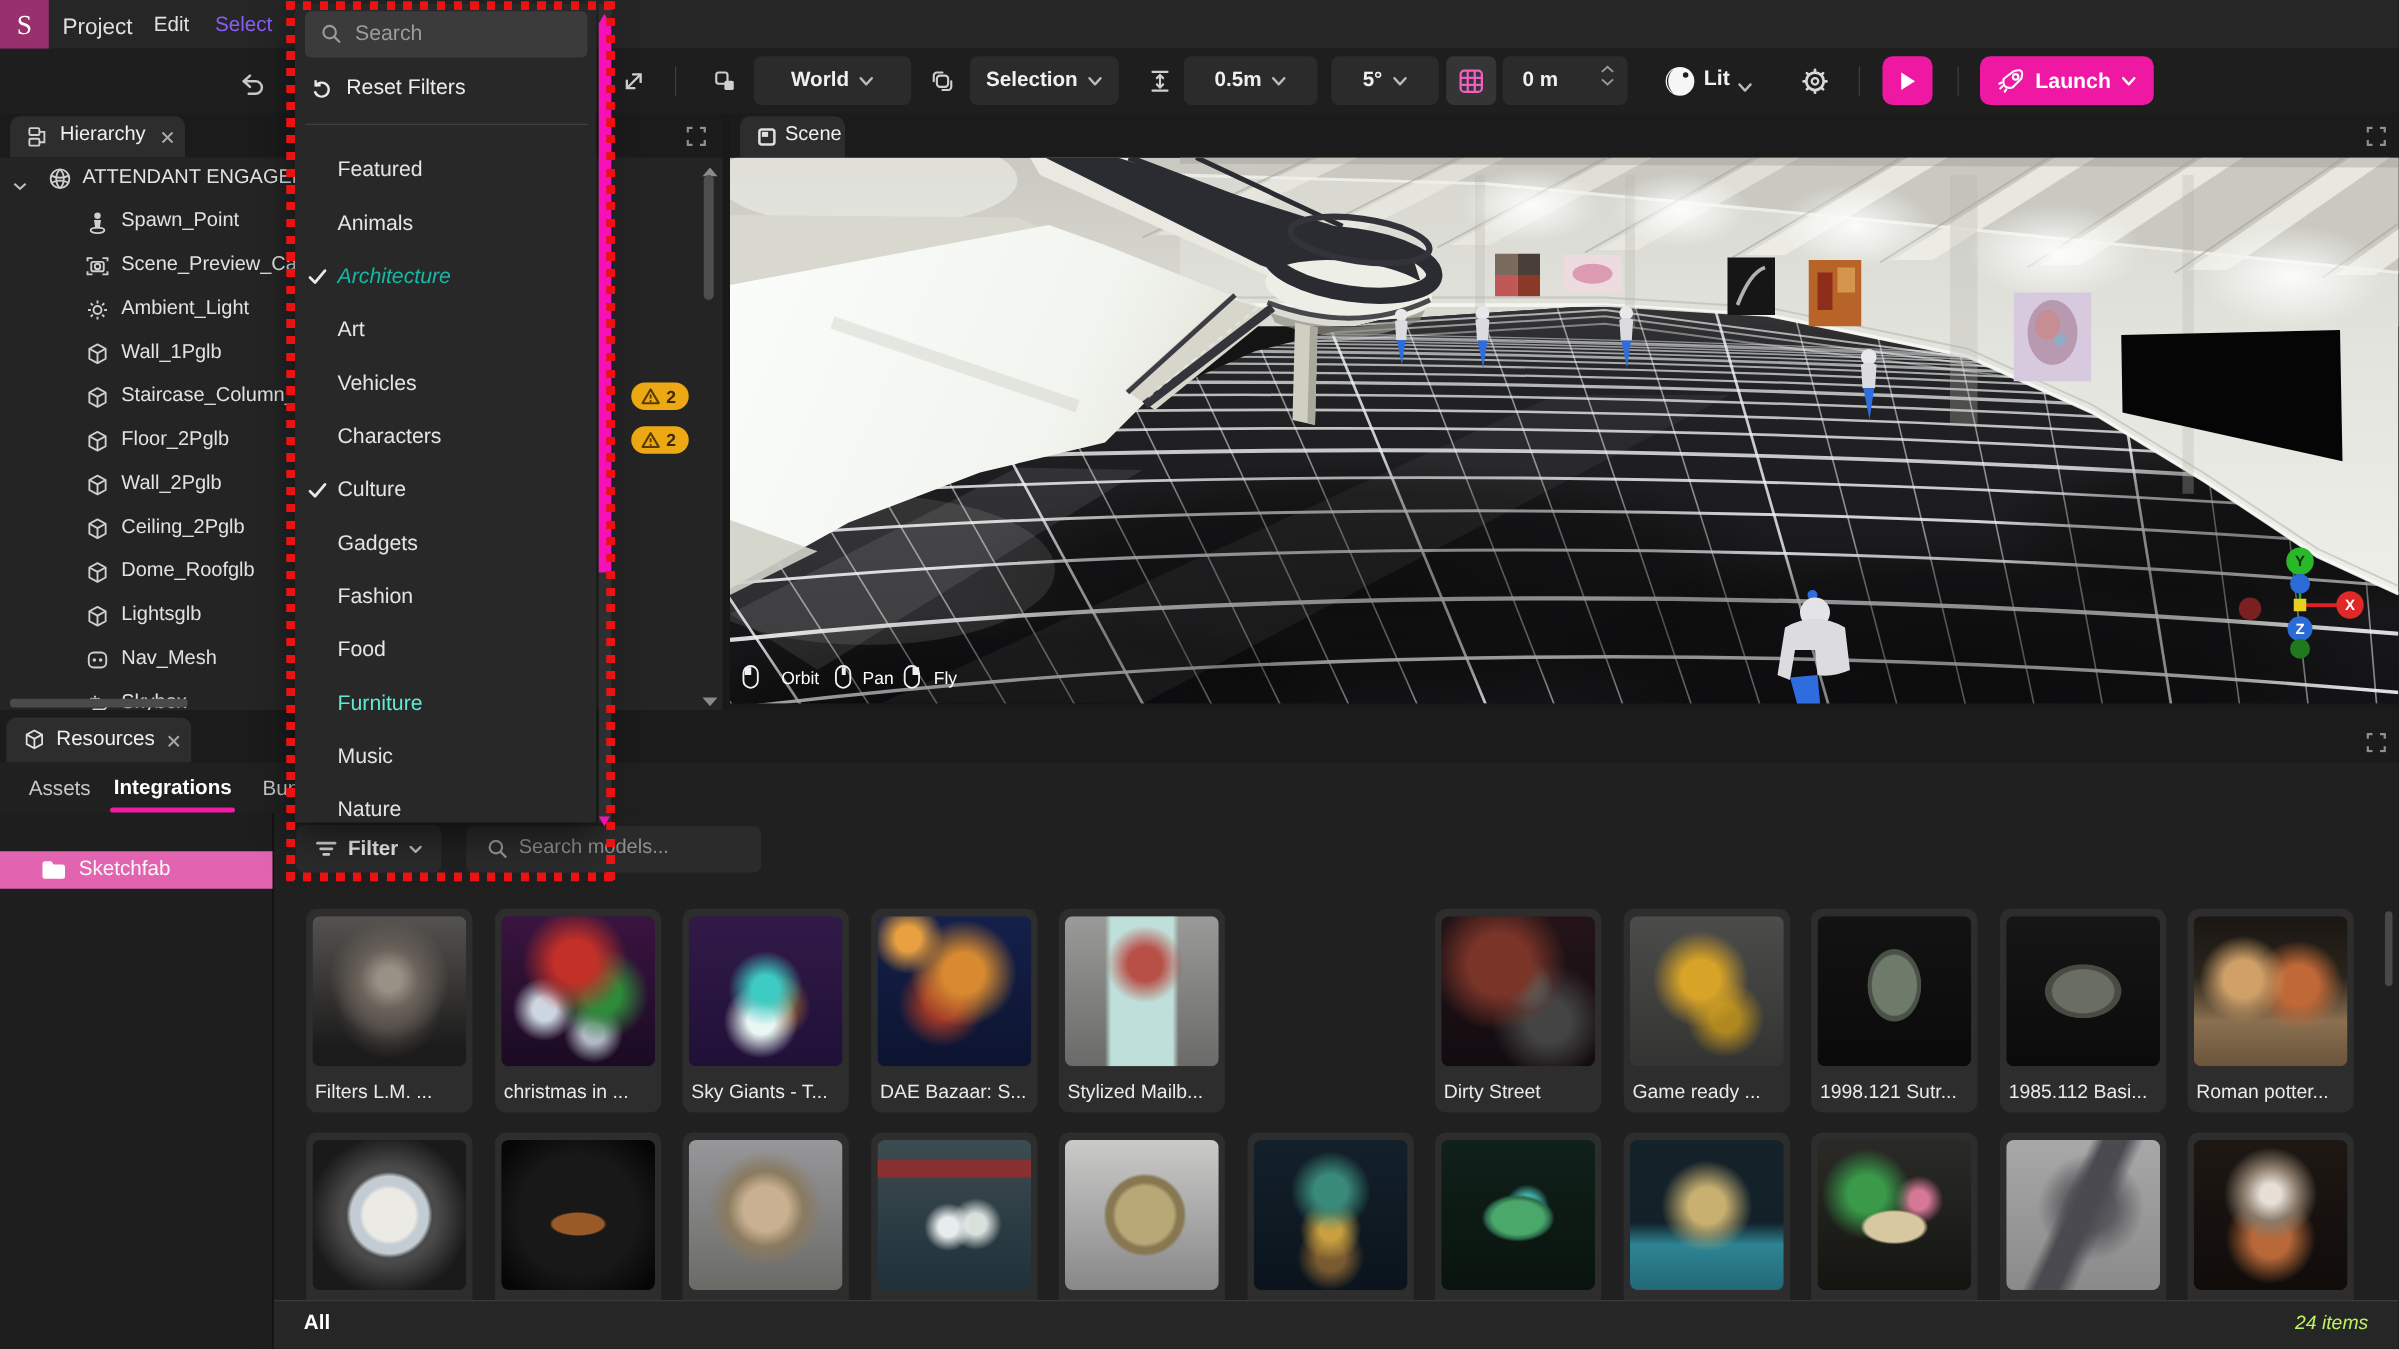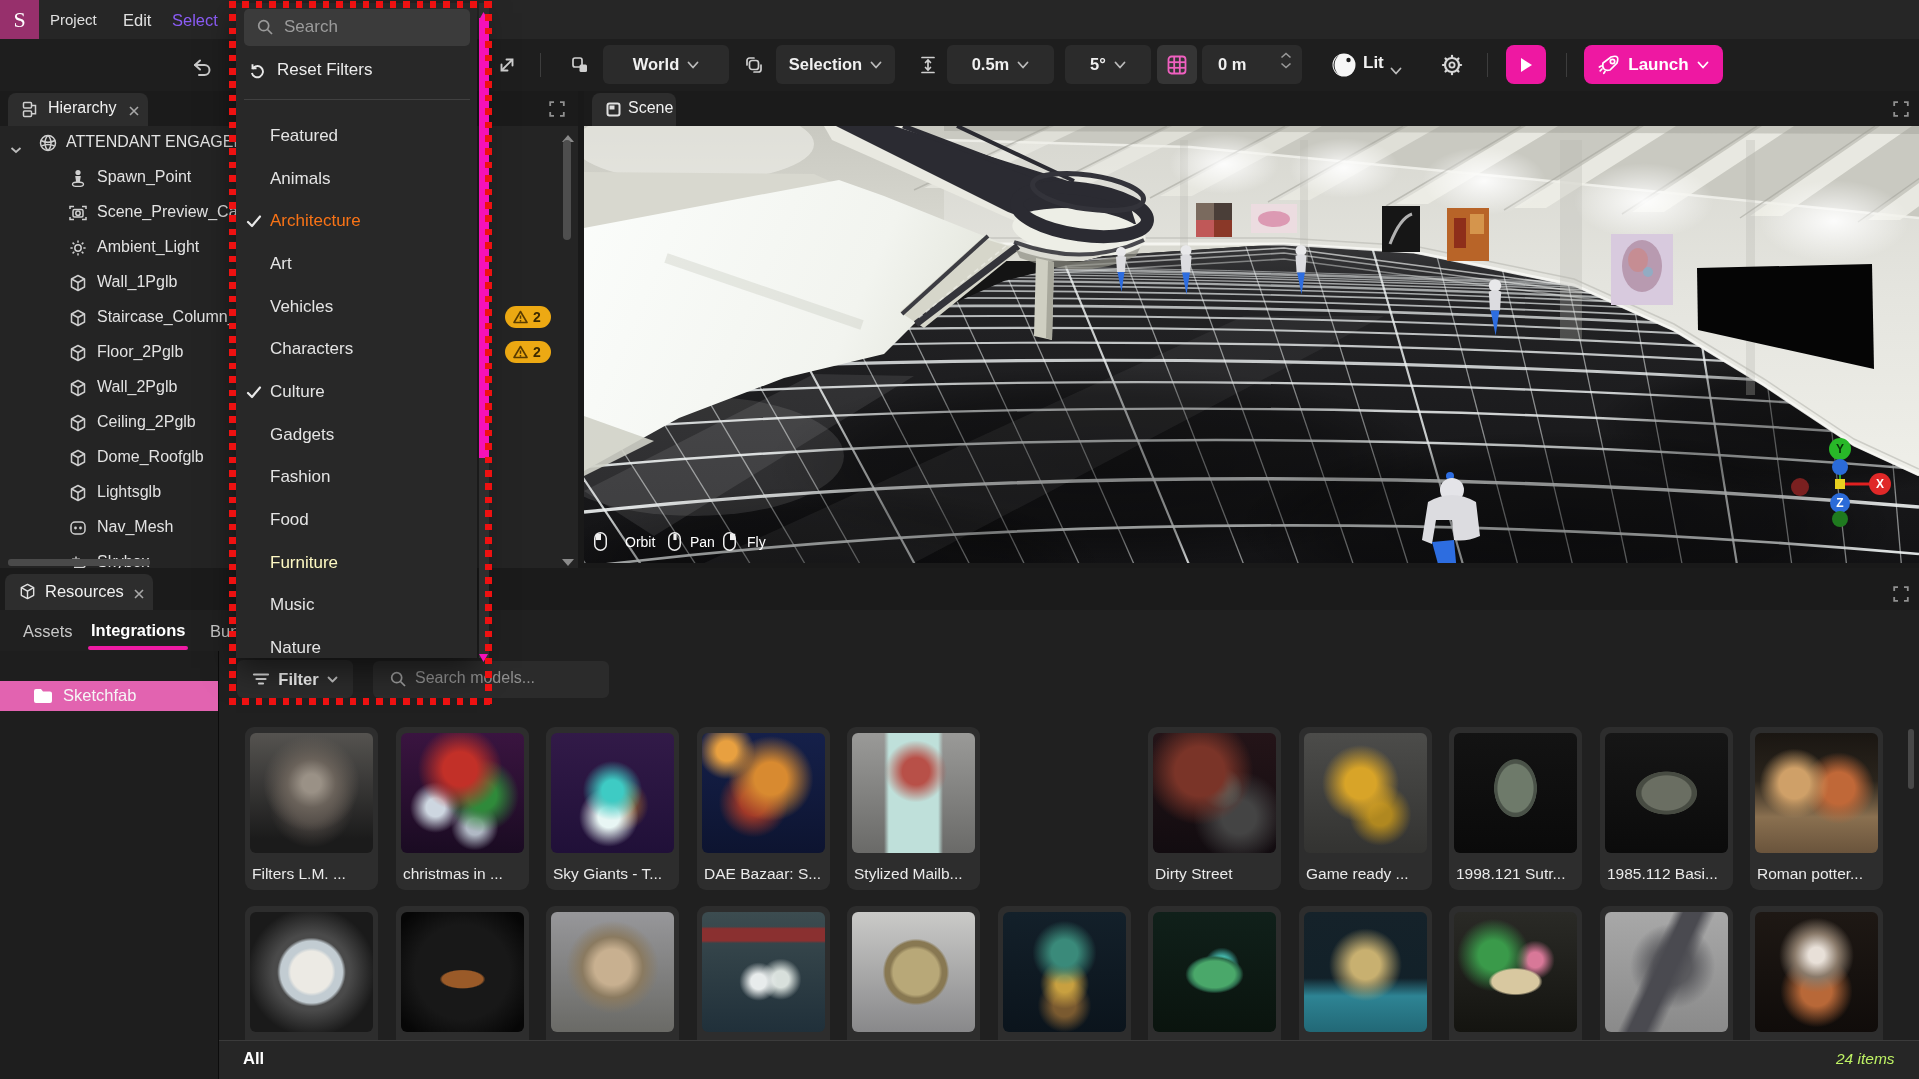--- a/index.html
+++ b/index.html
@@ -14,21 +14,21 @@
 .dash-h { position:absolute; height:7px; background:repeating-linear-gradient(90deg,#ee1111 0 6.5px, rgba(0,0,0,0) 6.5px 13.4px); z-index:60; }
 .dash-v { position:absolute; width:7px; background:repeating-linear-gradient(180deg,#ee1111 0 6.5px, rgba(0,0,0,0) 6.5px 13.4px); z-index:60; }
 </style></head>
 <body>
 <div id="stage">
 
 <div class="abs" style="left:0;top:0;width:1919px;height:39px;background:#262626;"></div>
 <div class="abs" style="left:0;top:0;width:39px;height:39px;background:#97306c;display:flex;align-items:center;justify-content:center;">
   <span style="font-family:'Liberation Serif',serif;font-size:22px;color:#fff;">S</span>
     </div>
-<div class="abs" style="left:50px;top:11px;font-size:15px;color:#e0e0e0;">Project</div>
+<div class="abs" style="left:50px;top:11px;font-size:18px;color:#e0e0e0;">Project</div>
 <div class="abs" style="left:123px;top:11px;font-size:16.5px;color:#e0e0e0;">Edit</div>
 <div class="abs" style="left:172px;top:11px;font-size:16.5px;color:#8b5cf6;">Select</div>
 
 <div class="abs" style="left:0;top:39px;width:1919px;height:52px;background:#1e1e1e;"></div>
 <div class="abs" style="left:190px;top:56px;"><svg width="24" height="24" viewBox="0 0 24 24" style="">
         <g fill="none" stroke="#c8c8c8" stroke-width="2" stroke-linecap="round" stroke-linejoin="round" transform="scale(1.0)">
           <path d="M10,4.5 L5,9 L10,13.5"></path>
           <path d="M5,9 H14.5 A5,5 0 0 1 14.5,19 H9"></path>
         </g>
       </svg></div>
@@ -732,32 +732,32 @@
         </g>
       </svg></div>
 <div class="abs" style="left:277px;top:60px;font-size:17px;color:#ececec;z-index:51;">Reset Filters</div>
 <div class="abs" style="left:244px;top:99px;width:226px;height:1px;background:#404040;z-index:51;"></div>
 <div class="abs" style="left:0;top:0;z-index:51;">
 <div style="position:absolute;left:270px;top:126px;font-size:17px;color:#e4e4e4;">Featured</div>
 <div style="position:absolute;left:270px;top:169px;font-size:17px;color:#e4e4e4;">Animals</div>
 <span style="position:absolute;left:246px;top:213px;"><svg width="16" height="16" viewBox="0 0 16 16" style="">
           <polyline points="2,9 6,13 14,3.5" fill="none" stroke="#e8e8e8" stroke-width="2.2" stroke-linecap="round" stroke-linejoin="round"></polyline>
         </svg></span>
-<div style="position:absolute;left:270px;top:211px;font-size:17px;color:#f97316;">Architecture</div>
+<div style="position:absolute;left:270px;top:211px;font-size:17px;color:#14b8a6;font-style:italic;">Architecture</div>
 <div style="position:absolute;left:270px;top:254px;font-size:17px;color:#e4e4e4;">Art</div>
 <div style="position:absolute;left:270px;top:297px;font-size:17px;color:#e4e4e4;">Vehicles</div>
 <div style="position:absolute;left:270px;top:339px;font-size:17px;color:#e4e4e4;">Characters</div>
 <span style="position:absolute;left:246px;top:384px;"><svg width="16" height="16" viewBox="0 0 16 16" style="">
           <polyline points="2,9 6,13 14,3.5" fill="none" stroke="#e8e8e8" stroke-width="2.2" stroke-linecap="round" stroke-linejoin="round"></polyline>
         </svg></span>
 <div style="position:absolute;left:270px;top:382px;font-size:17px;color:#e4e4e4;">Culture</div>
 <div style="position:absolute;left:270px;top:425px;font-size:17px;color:#e4e4e4;">Gadgets</div>
 <div style="position:absolute;left:270px;top:467px;font-size:17px;color:#e4e4e4;">Fashion</div>
 <div style="position:absolute;left:270px;top:510px;font-size:17px;color:#e4e4e4;">Food</div>
-<div style="position:absolute;left:270px;top:553px;font-size:17px;color:#fef9c3;">Furniture</div>
+<div style="position:absolute;left:270px;top:553px;font-size:17px;color:#5eead4;">Furniture</div>
 <div style="position:absolute;left:270px;top:595px;font-size:17px;color:#e4e4e4;">Music</div>
 <div style="position:absolute;left:270px;top:638px;font-size:17px;color:#e4e4e4;">Nature</div>
 </div>
 
 <div class="abs" style="left:479px;top:3px;width:10px;height:655px;background:#2e2e2e;z-index:52;"></div>
 <div class="abs" style="left:479px;top:6px;z-index:53;"><svg width="9" height="8" viewBox="0 0 9 8" style="">
         <polygon points="4.5,0 9,8 0,8" fill="#f511b8"></polygon>
       </svg></div>
 <div class="abs" style="left:479px;top:18px;width:10px;height:440px;background:#f511b8;z-index:53;"></div>
 <div class="abs" style="left:479px;top:648px;z-index:53;"><svg width="9" height="8" viewBox="0 0 9 8" style="">

